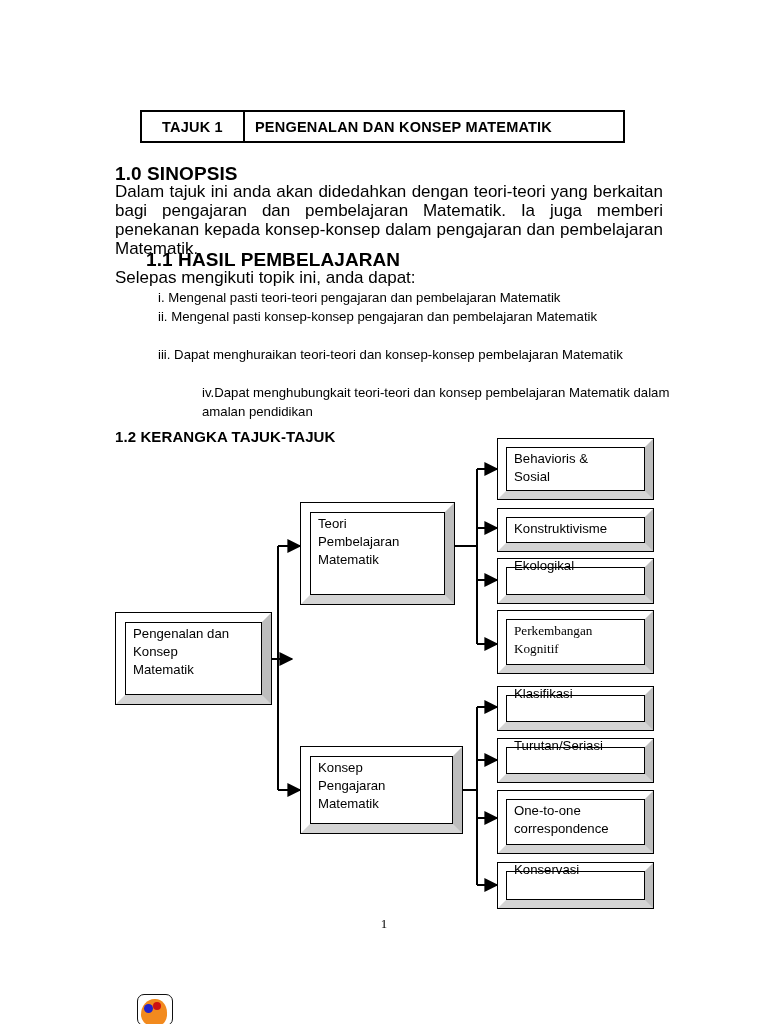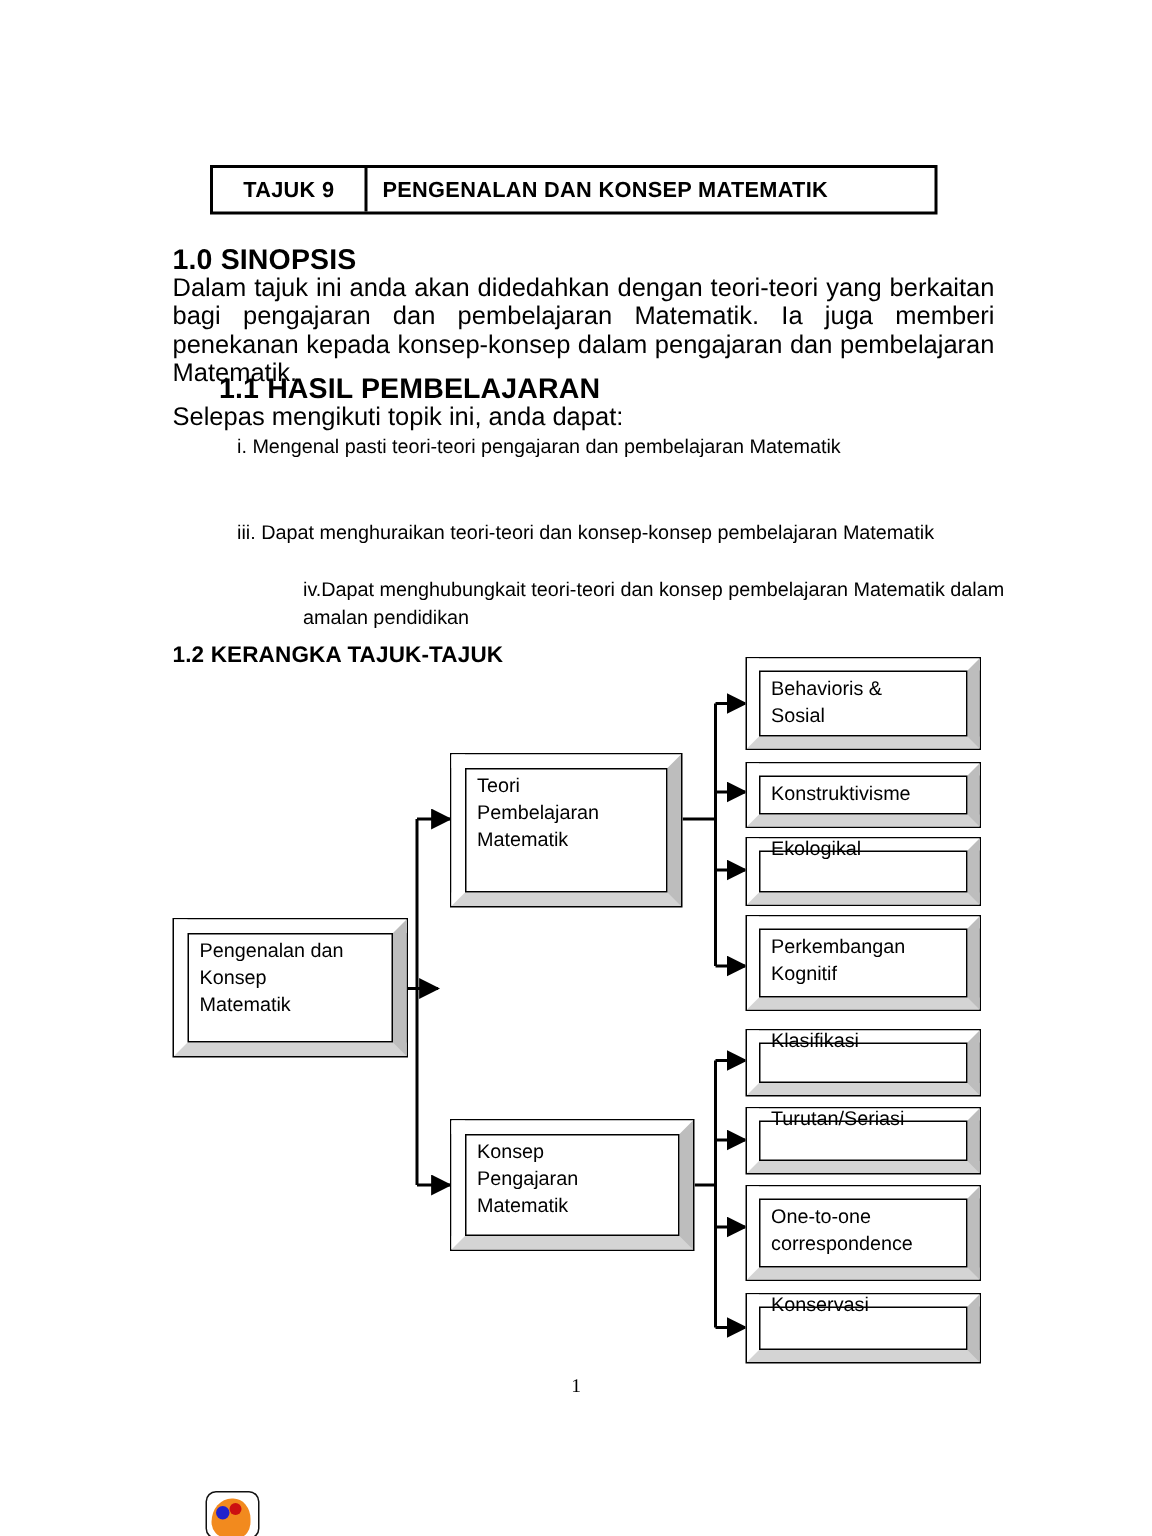--- a/index.html
+++ b/index.html
@@ -186,34 +186,35 @@
     background: #cc1111;
   }
 </style>
 </head>
 <body>
 
 <div class="page">
 
   <div class="title-bar">
     <div class="title-cell-tajuk">
-      <span>TAJUK 9</span>
+      <span>TAJUK 1</span>
     </div>
     <div class="title-cell-main">
       <span>PENGENALAN DAN KONSEP MATEMATIK</span>
     </div>
   </div>
 
   <div class="sec-heading" id="sec10-heading">1.0 SINOPSIS</div>
   <div class="body-text" id="sec10-body">Dalam tajuk ini anda akan didedahkan dengan teori-teori yang berkaitan bagi pengajaran dan pembelajaran Matematik. Ia juga memberi penekanan kepada konsep-konsep dalam pengajaran dan pembelajaran Matematik.</div>
 
   <div class="sec-heading" id="sec11-heading">1.1 HASIL PEMBELAJARAN</div>
   <div class="body-text nojustify" id="sec11-intro">Selepas mengikuti topik ini, anda dapat:</div>
 
   <div class="outcome" id="outcome-1">i. Mengenal pasti teori-teori pengajaran dan pembelajaran Matematik</div>
+  <div class="outcome" id="outcome-2">ii. Mengenal pasti konsep-konsep pengajaran dan pembelajaran Matematik</div>
   <div class="outcome" id="outcome-3">iii. Dapat menghuraikan teori-teori dan konsep-konsep pembelajaran Matematik</div>
   <div class="outcome" id="outcome-4">iv.Dapat menghubungkait teori-teori dan konsep pembelajaran Matematik dalam amalan pendidikan</div>
 
   <div class="sec-heading" id="sec12-heading">1.2 KERANGKA TAJUK-TAJUK</div>
 
   <div class="flow">
 
     <svg width="768" height="1024">
       <defs>
         <marker id="arrow" viewBox="0 0 10 10" refX="9" refY="5" markerWidth="7" markerHeight="7" orient="auto-start-reverse">
@@ -286,21 +287,21 @@
       </div>
     </div>
 
     <div class="node slim raised" style="left:497px; top:558px; width:157px; height:46px;">
       <div class="bevel"></div>
       <div class="inner">
         <div class="label">Ekologikal</div>
       </div>
     </div>
 
-    <div class="node slim" style="left:497px; top:610px; width:157px; height:64px;">
+    <div class="node slim" style="left:497px; top:610px; width:157px; height:64px;font-family:Liberation Serif, serif;">
       <div class="bevel"></div>
       <div class="inner">
         <div class="label">Perkembangan
 Kognitif</div>
       </div>
     </div>
 
     <div class="node slim raised" style="left:497px; top:686px; width:157px; height:45px;">
       <div class="bevel"></div>
       <div class="inner">

